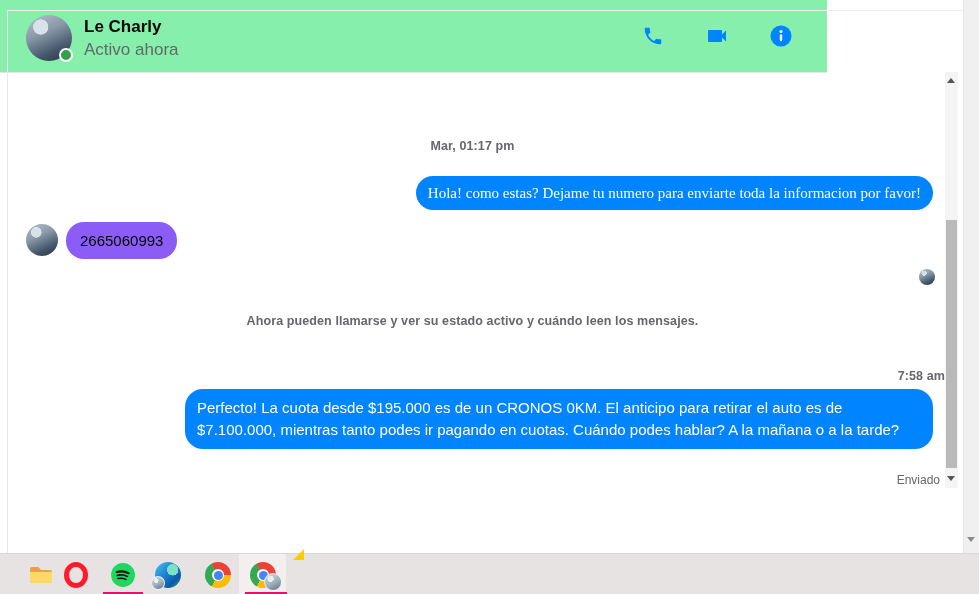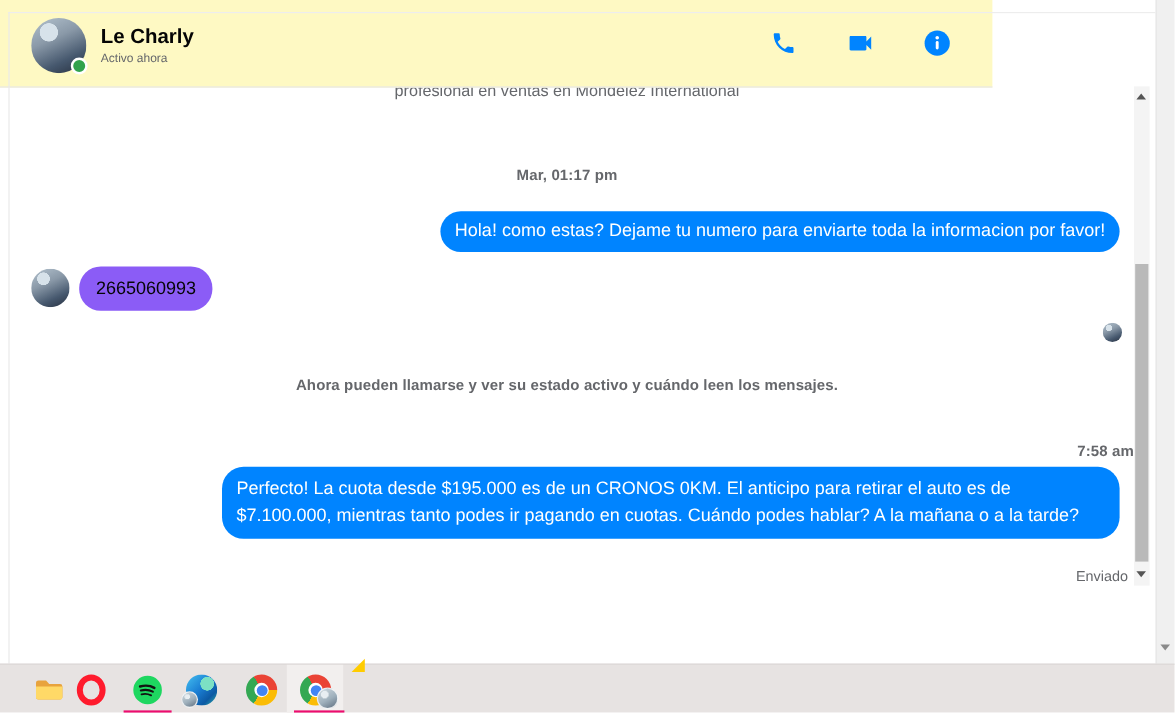--- a/index.html
+++ b/index.html
@@ -5,39 +5,39 @@
   html,body{margin:0;padding:0;background:#fff;}
   body{font-family:"Liberation Sans","DejaVu Sans",sans-serif;-webkit-font-smoothing:antialiased;}
   .stage{position:relative;width:979px;height:594px;overflow:hidden;background:#fff;}
   .abs{position:absolute;}
 
   
   .edge-top{left:7px;top:10px;width:956px;height:1px;background:#ededed;z-index:6;}
   .edge-left{left:7px;top:10px;width:1px;height:543px;background:#e9e9e9;z-index:6;}
 
   
-  .header{left:0;top:0;width:827px;height:72px;background:#fef9c3;border-bottom:1px solid #e6e6e6;z-index:4;}
+  .header{left:0;top:0;width:827px;height:72px;background:#86efac;border-bottom:1px solid #e6e6e6;z-index:4;}
   .hdr-profile{position:absolute;left:16px;top:12px;width:260px;height:52px;border-radius:8px;display:flex;align-items:center;cursor:pointer;}
   .avatar{border-radius:50%;background:
       radial-gradient(circle at 32% 26%, #d7e2ea 0 16%, rgba(0,0,0,0) 17%),
       linear-gradient(155deg,#b4c3cf 0%,#8a99a8 38%,#46586e 72%,#27303f 100%);}
   .hdr-avatar{position:relative;width:46px;height:46px;margin-left:10px;flex:0 0 auto;}
   .presence-dot{position:absolute;right:-1px;bottom:-1px;width:14px;height:14px;border-radius:50%;background:#31a24c;border:2px solid #fff;box-sizing:border-box;}
   .hdr-texts{margin-left:12px;line-height:1.15;}
   .hdr-name{font-size:17px;font-weight:700;color:#050505;}
-  .hdr-status{font-size:10px;color:#65676b;margin-top:3px;}
+  .hdr-status{font-size:17px;color:#65676b;margin-top:3px;}
   .hdr-actions{position:absolute;right:28px;top:0;height:72px;display:flex;align-items:center;gap:28px;}
   .hdr-btn{width:36px;height:36px;border-radius:50%;display:flex;align-items:center;justify-content:center;cursor:pointer;}
   .hdr-btn svg{display:block;}
 
   
   .clipped-ctx{left:0;top:68px;width:945px;text-align:center;font-size:13.5px;color:#65676b;z-index:1;}
   .meta{width:945px;text-align:center;font-size:12.5px;font-weight:600;color:#65676b;letter-spacing:.1px;}
   .bubble-sent{background:#0084ff;color:#fff;font-size:15px;border-radius:18px;padding:8px 12px;box-sizing:border-box;}
-  .sent-1{right:46px;top:176px;white-space:nowrap;line-height:18px;}
+  .sent-1{right:46px;top:176px;white-space:nowrap;line-height:18px;font-family:Liberation Serif, serif;}
   .sent-2{right:46px;top:389px;width:748px;line-height:22px;}
   .recv-avatar{left:26px;top:224px;width:32px;height:32px;}
   .bubble-recv{left:66px;top:222px;background:#8b5cf6;color:#050505;font-size:15px;border-radius:18px;padding:9px 14px;line-height:19px;}
   .seen-avatar{left:919px;top:269px;width:16px;height:16px;}
   .sent-status{right:39px;top:473px;font-size:12px;color:#65676b;}
 
   
   .chat-scroll{left:945px;top:72px;width:13px;height:416px;background:#f4f4f4;z-index:5;}
   .tri{width:0;height:0;position:absolute;left:2px;}
   .tri-up{border-left:4.5px solid transparent;border-right:4.5px solid transparent;border-bottom:5px solid #555;top:6px;}
@@ -73,21 +73,20 @@
 
   .edge-logo{width:26px;height:26px;border-radius:50%;background:
      radial-gradient(circle at 68% 30%, #7ce0c4 0 22%, rgba(0,0,0,0) 23%),
      linear-gradient(135deg,#45c1f0 0%,#1b7fd4 45%,#0c59a4 75%,#31b8a7 100%);position:relative;}
 </style>
 </head>
 <body>
 
 <div class="stage">
 
-  <div class="abs clipped-ctx">profesional en ventas en Mondelez International</div>
 
   <div class="abs meta" style="top:139px;">Mar, 01:17 pm</div>
 
   <div class="abs bubble-sent sent-1">Hola! como estas? Dejame tu numero para enviarte toda la informacion por favor!</div>
 
   <div class="abs avatar recv-avatar"></div>
   <div class="abs bubble-recv">2665060993</div>
 
   <div class="abs avatar seen-avatar"></div>
 

